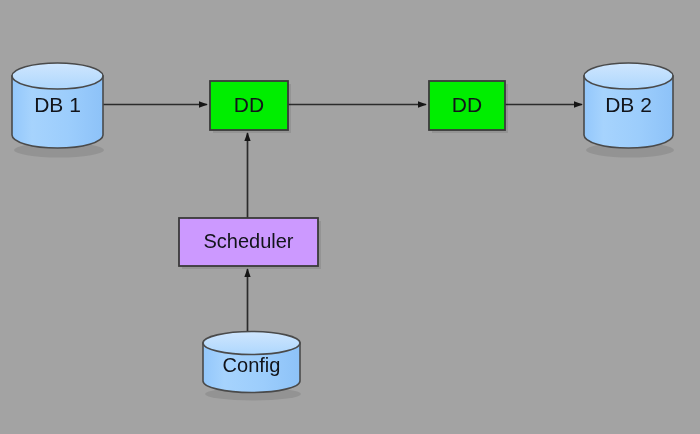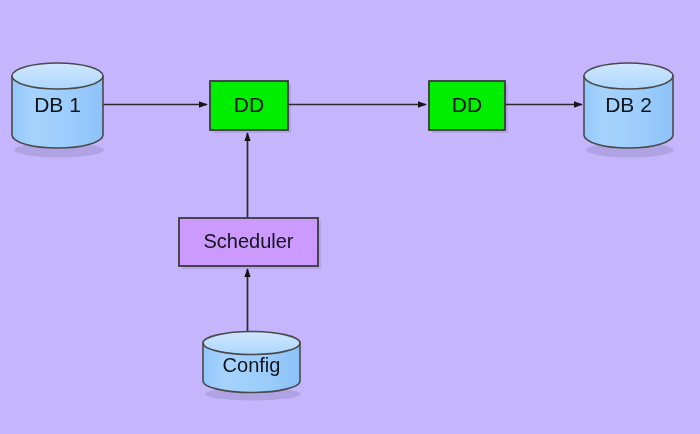--- a/index.html
+++ b/index.html
@@ -7,21 +7,21 @@
     padding: 0;
     background: #ffffff;
   }
   body {
     font-family: "Liberation Sans", sans-serif;
   }
   #diagram-canvas {
     position: relative;
     width: 700px;
     height: 434px;
-    background: #c4b5fd;
+    background: #a3a3a3;
     overflow: hidden;
   }
   #diagram-svg {
     position: absolute;
     left: 0;
     top: 0;
     width: 700px;
     height: 434px;
     display: block;
   }

